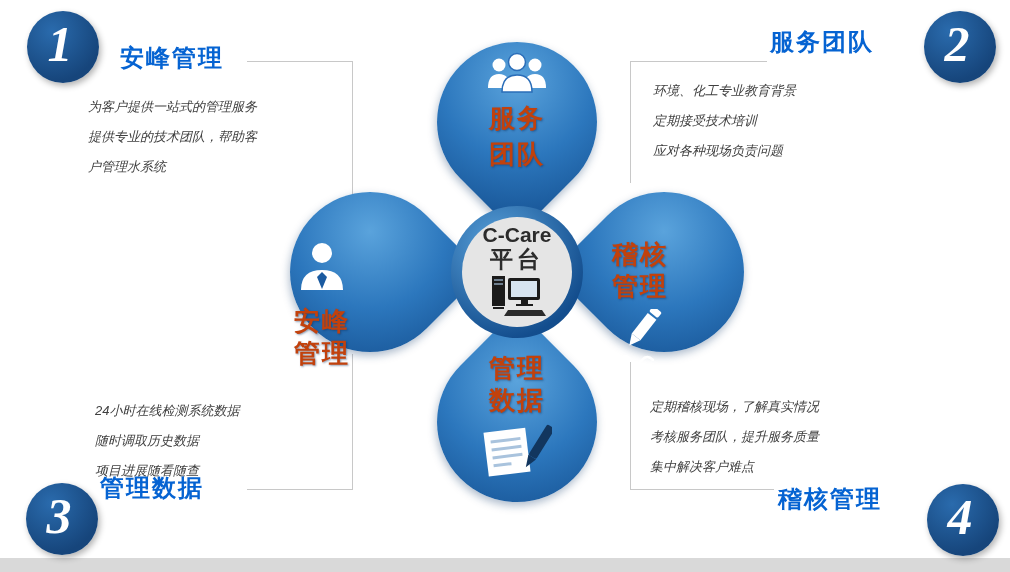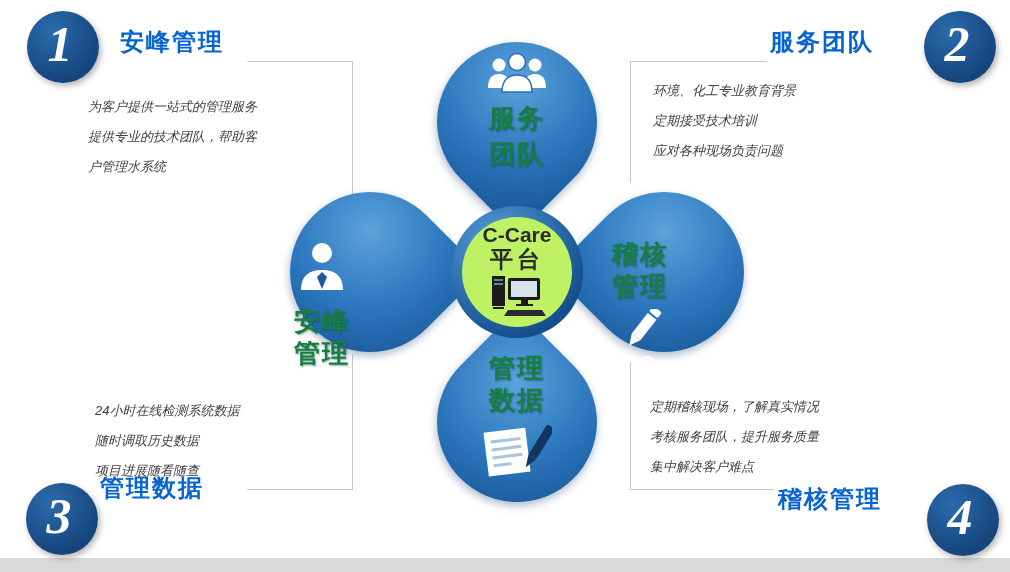--- a/index.html
+++ b/index.html
@@ -21,53 +21,53 @@
   
   .petal{position:absolute;width:160px;height:160px;transform:rotate(45deg);
     background:radial-gradient(circle at 32% 32%, var(--petal-light) 0%, var(--petal-mid) 50%, var(--petal-dark) 100%);
     box-shadow:2px 3px 9px rgba(16,58,105,0.35);}
   .petal-top{left:437px;top:42px;border-radius:50% 50% 0 50%;}
   .petal-left{left:290px;top:192px;border-radius:50% 0 50% 50%;}
   .petal-right{left:584px;top:192px;border-radius:50% 50% 50% 0;}
   .petal-bottom{left:437px;top:342px;border-radius:0 50% 50% 50%;}
 
   
-  .pcontent{position:absolute;z-index:4;display:flex;color:#15803d;justify-content:flex-end;}
+  .pcontent{position:absolute;z-index:4;display:flex;color:#c2410c;justify-content:flex-end;}
   .pc-top{left:437px;top:52px;width:160px;flex-direction:column;align-items:center;}
   .pc-bottom{left:437px;top:352px;width:160px;flex-direction:column;align-items:center;}
   .pc-left{left:294px;top:238px;flex-direction:column;align-items:center;gap:7px;}
   .pc-right{left:612px;top:238px;flex-direction:column;align-items:center;gap:7px;}
   .plabel{font-size:26px;font-weight:bold;line-height:32px;letter-spacing:2px;text-align:center;
     text-shadow:1px 1px 2px rgba(10,45,90,0.45);}
   .pc-top .plabel{margin-top:4px;}
   .pc-bottom .picon{margin-top:6px;}
 
   
   .center-ring{position:absolute;left:451px;top:206px;width:132px;height:132px;border-radius:50%;z-index:2;
     background:radial-gradient(circle at 35% 30%, var(--petal-light), var(--petal-dark) 75%);}
-  .center-circle{position:absolute;left:462px;top:217px;width:110px;height:110px;border-radius:50%;background:#bef264;z-index:3;
+  .center-circle{position:absolute;left:462px;top:217px;width:110px;height:110px;border-radius:50%;background:#e5e5e5;z-index:3;
     display:flex;flex-direction:column;align-items:center;justify-content:center;}
   .center-brand{font-size:21px;font-weight:bold;color:#2b2b2b;line-height:23px;}
   .center-platform{font-size:23px;font-weight:bold;color:#2b2b2b;letter-spacing:4px;line-height:26px;margin-bottom:2px;}
 
   
   .num-circle{position:absolute;width:72px;height:72px;border-radius:50%;z-index:1;
     background:radial-gradient(circle at 35% 28%, #2a6bad, var(--number-circle) 72%);
     display:flex;align-items:center;justify-content:center;
     box-shadow:2px 3px 6px rgba(0,0,0,0.3);}
   .num-circle span{color:#ffffff;font-family:"Liberation Serif","DejaVu Serif",serif;
     font-style:italic;font-weight:bold;font-size:50px;transform:translate(-3px,-3px);}
   .num-1{left:27px;top:11px;}
   .num-2{left:924px;top:11px;}
   .num-3{left:26px;top:483px;}
   .num-4{left:927px;top:484px;}
 
   
   .heading{position:absolute;margin:0;color:var(--heading-blue);font-size:24px;font-weight:bold;letter-spacing:2px;z-index:1;}
-  .h-tl{left:120px;top:26px;font-family:Liberation Serif, serif;}
+  .h-tl{left:120px;top:42px;font-family:Liberation Serif, serif;}
   .h-tr{left:770px;top:26px;}
   .h-bl{left:100px;top:472px;}
   .h-br{left:778px;top:483px;}
   .tblock{position:absolute;color:var(--body-text);font-size:13px;line-height:30px;z-index:1;font-style:italic;}
   .t-tl{left:88px;top:92px;}
   .t-tr{left:653px;top:76px;}
   .t-bl{left:95px;top:396px;}
   .t-br{left:650px;top:392px;}
 
   .bottom-bar{position:absolute;left:0;top:558px;width:1010px;height:14px;background:#d9d9d9;}

